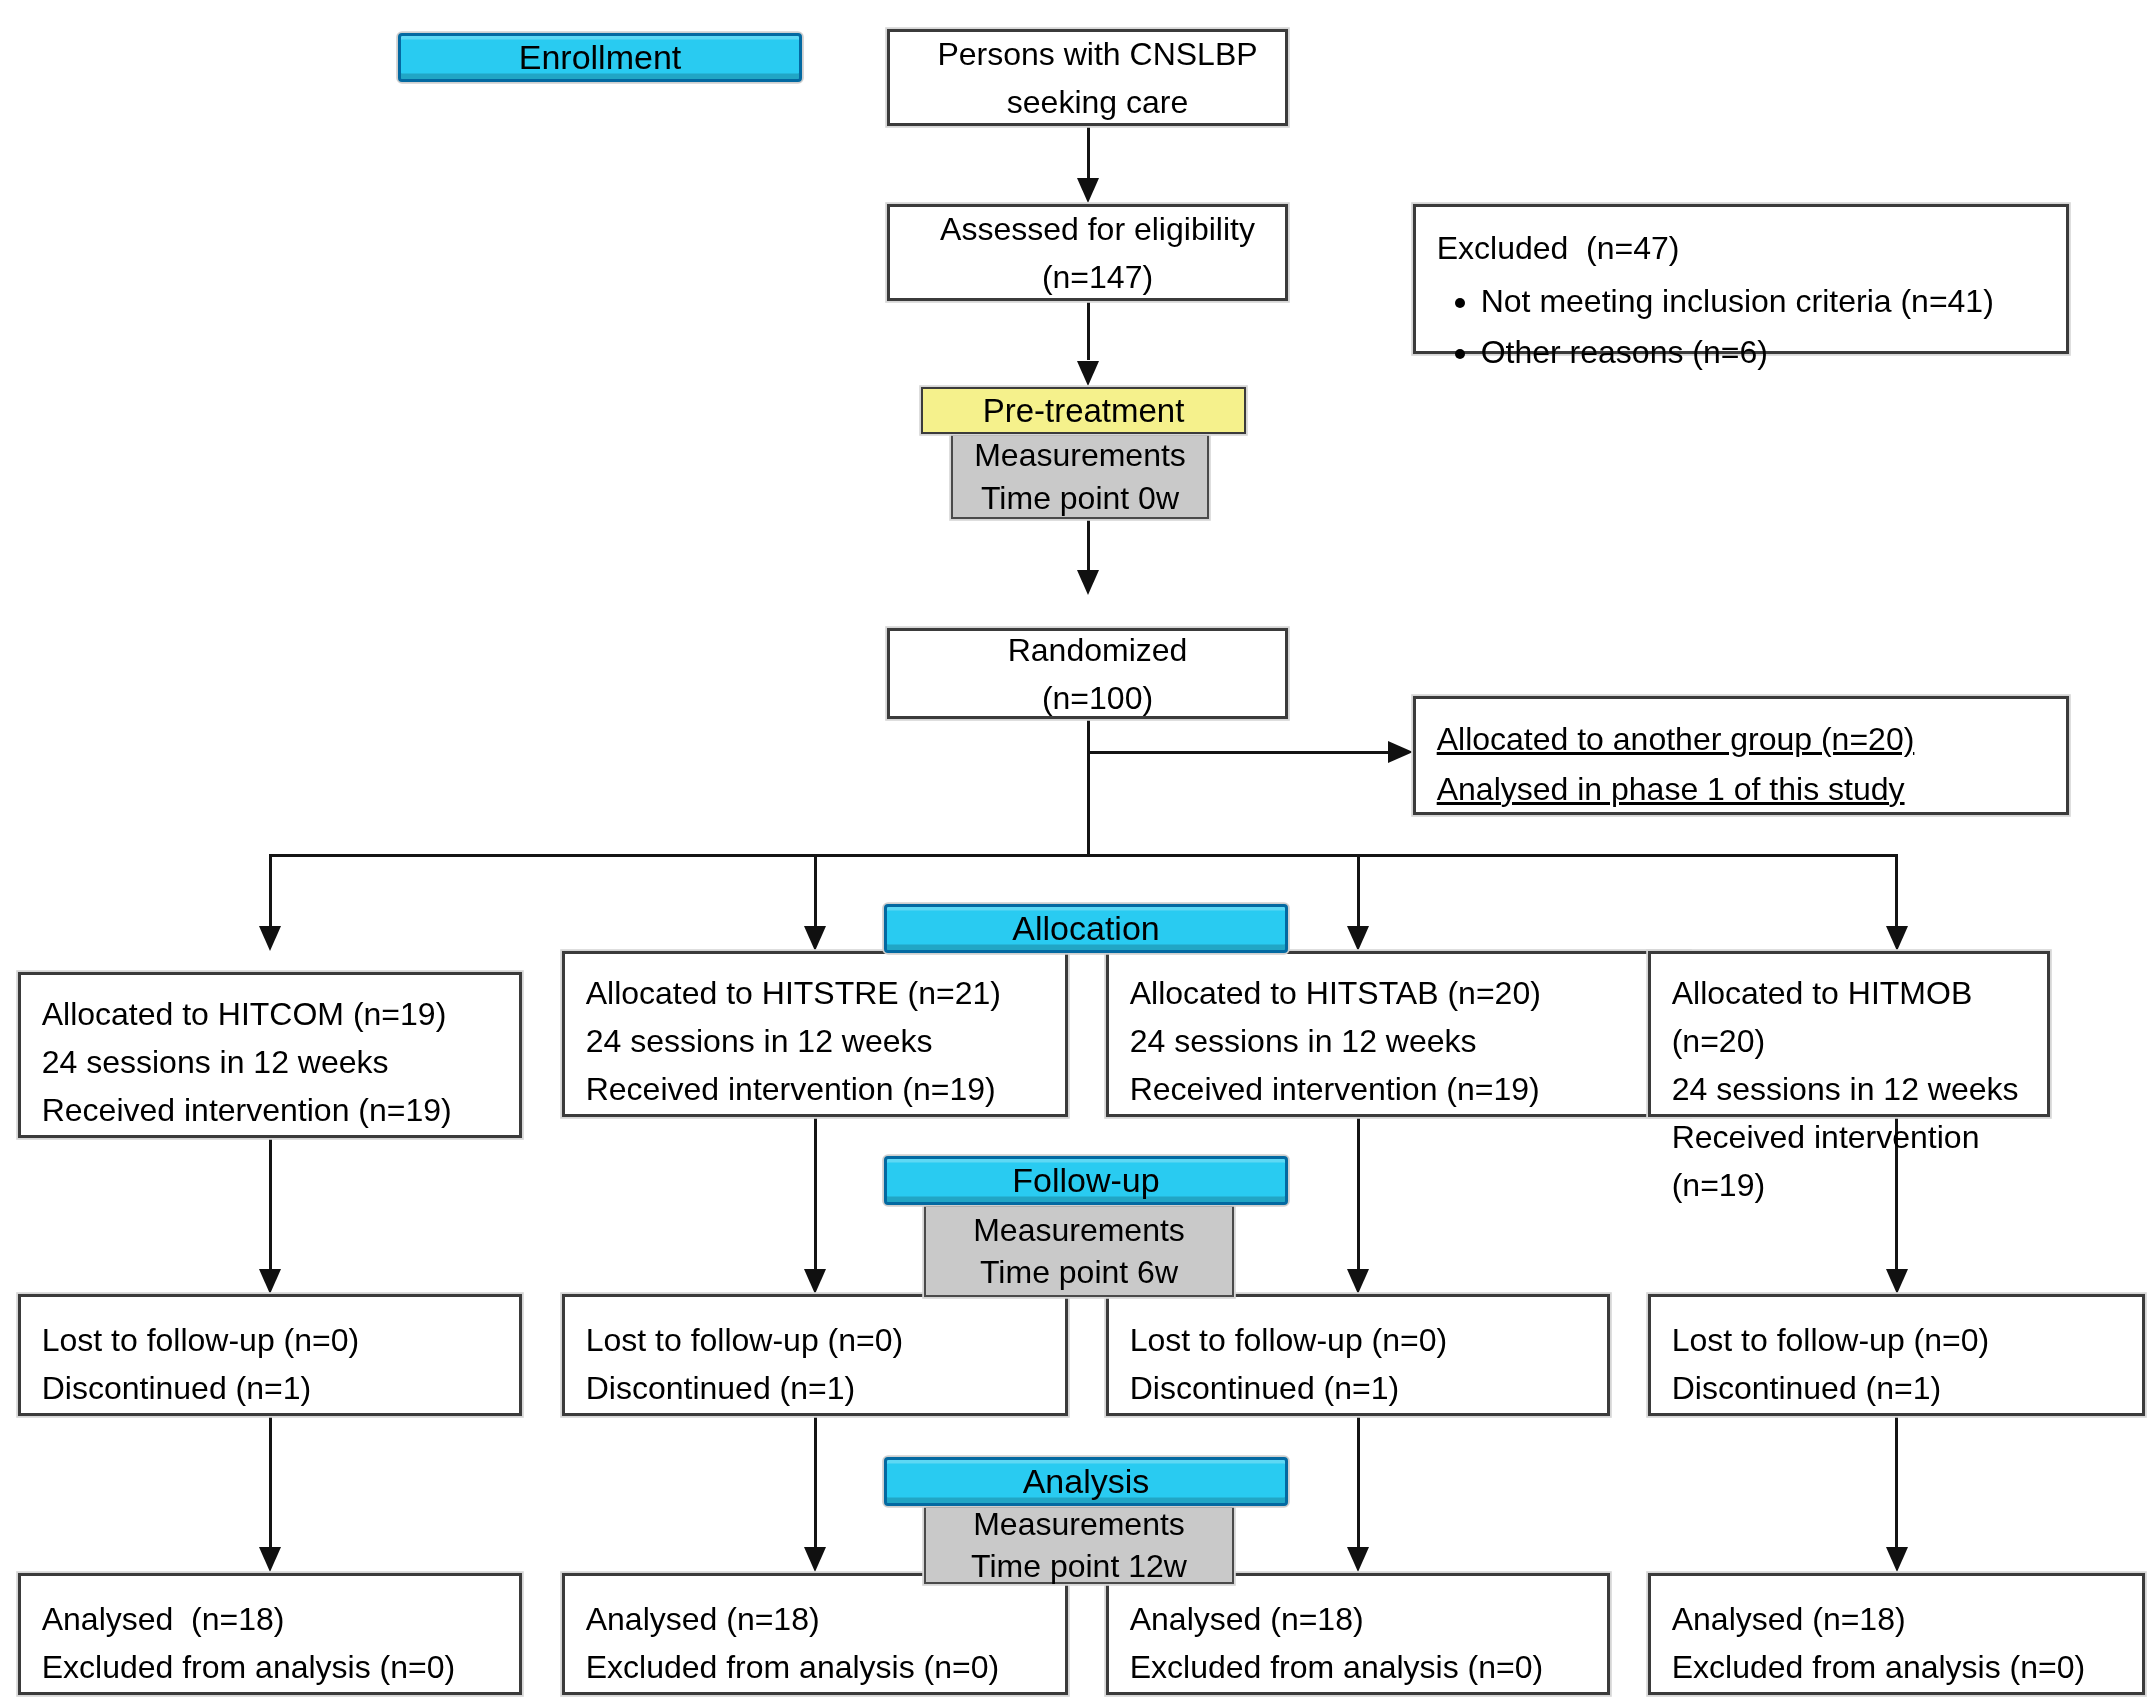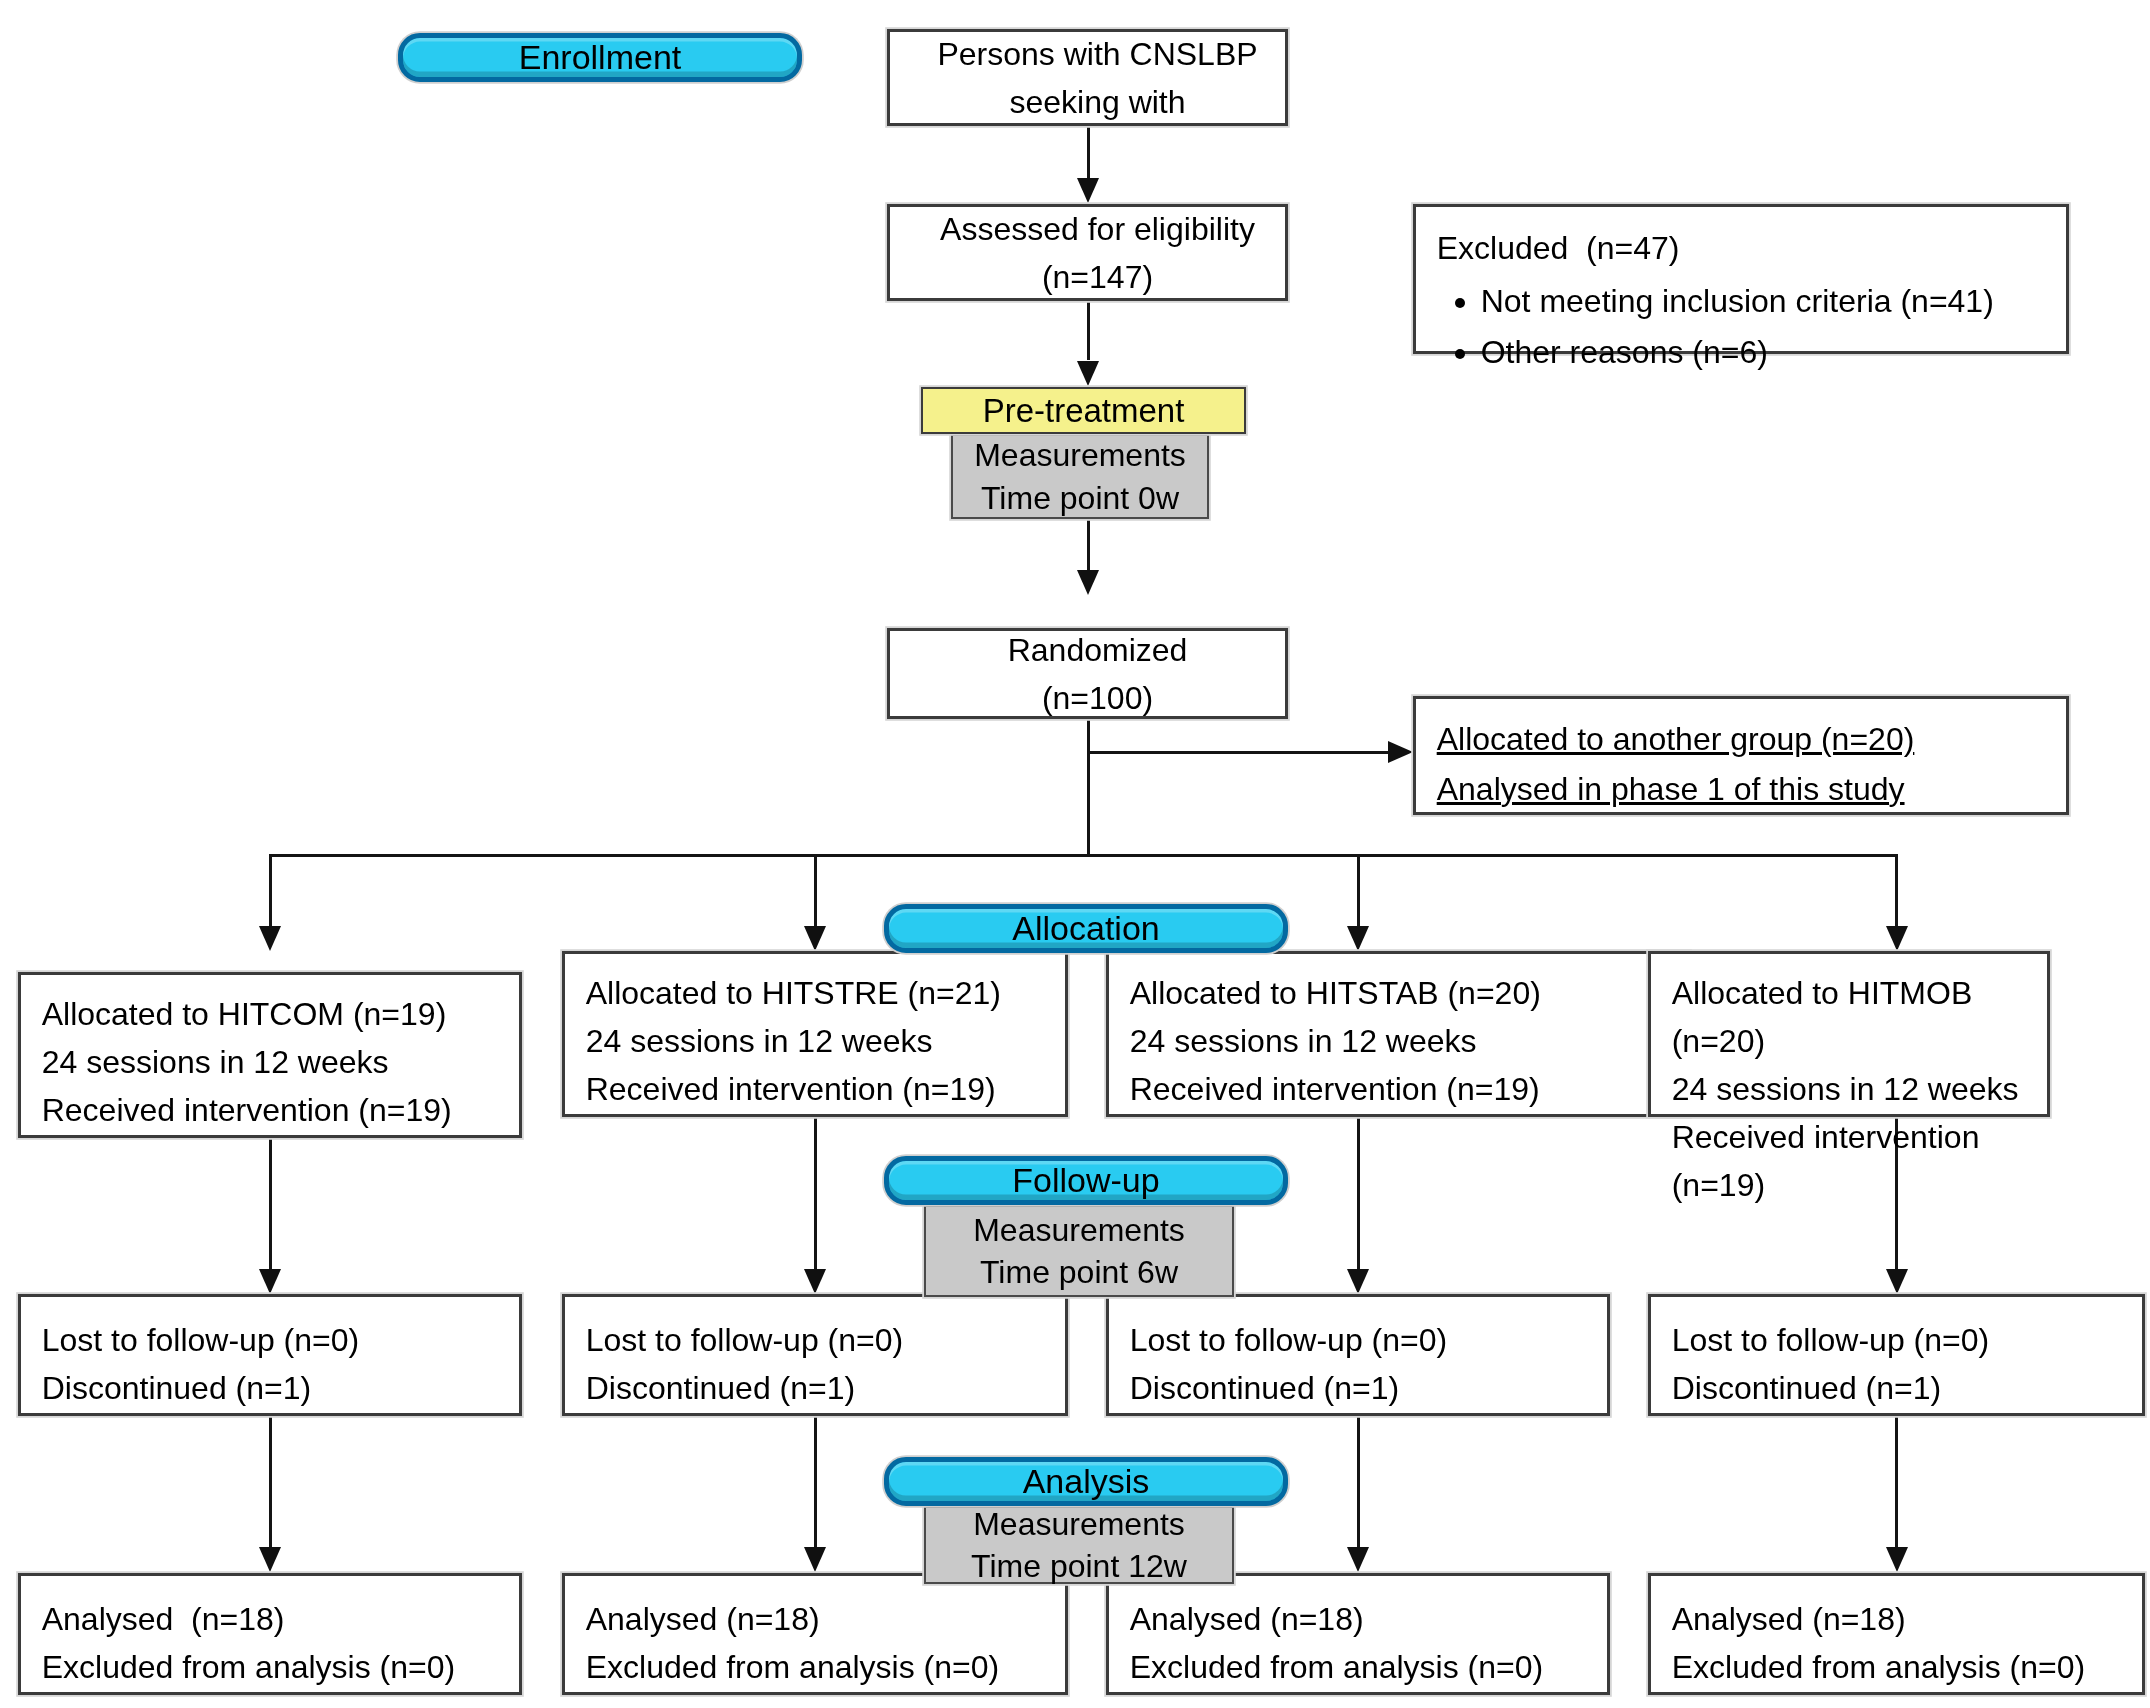--- a/index.html
+++ b/index.html
@@ -3,21 +3,21 @@
 <meta charset="utf-8">
 <style>
   html,body{margin:0;padding:0;background:#fff;}
   .canvas{position:relative;width:2151px;height:1708px;background:#ffffff;
           font-family:"Liberation Sans",sans-serif;color:#000;overflow:hidden;}
   .box{position:absolute;background:#fff;border:3px solid #3b3b3b;box-shadow:0 0 0 1.8px #d6d6d6;
        box-sizing:border-box;font-size:32px;line-height:1.5;z-index:4;padding-left:20px;}
   .box.centered{display:flex;flex-direction:column;align-items:center;justify-content:center;text-align:center;}
   .box.lefted{padding:14.6px 11px 7.3px 20.7px;}
   .line{white-space:pre-wrap;}
-  .stage{position:absolute;background:var(--stage-cyan);border:5px solid #0369a1;border-radius:22px;
+  .stage{position:absolute;background:var(--stage-cyan);border:3px solid #0369a1;border-radius:4px;
          display:flex;align-items:center;justify-content:center;font-size:34px;box-sizing:border-box;
          box-shadow:inset 0 -5.5px 0 rgba(0,0,0,.18),inset 0 3.6px 0 rgba(255,255,255,.25),0 0 0 1.8px #cfcfcf;z-index:7;}
   .pretreat{position:absolute;background:var(--pretreat-yellow);border:2.4px solid #3b3b3b;
             display:flex;align-items:center;justify-content:center;font-size:33px;box-sizing:border-box;
             box-shadow:0 0 0 1.8px #d6d6d6;z-index:7;}
   .measure{position:absolute;background:var(--measure-gray);border:2.4px solid #4a4a4a;box-sizing:border-box;
            display:flex;flex-direction:column;align-items:center;justify-content:center;text-align:center;
            font-size:32px;line-height:1.32;z-index:6;box-shadow:0 0 0 1.8px #d6d6d6;}
   .vline{position:absolute;width:3px;background:var(--line-dark);z-index:2;}
   .hline{position:absolute;height:3px;background:var(--line-dark);z-index:2;}
@@ -33,21 +33,21 @@
 <body>
 
 <div class="canvas">
 
   <div class="stage" style="left:398px;top:33px;width:404px;height:49px;">
     <span>Enrollment</span>
   </div>
 
   <div class="box centered" style="left:887px;top:29px;width:401px;height:97px;">
     <div class="line">Persons with CNSLBP</div>
-    <div class="line">seeking with</div>
+    <div class="line">seeking care</div>
   </div>
 
   <div class="vline" style="left:1087px;top:126px;height:56px;"></div>
   <div class="head-down" style="left:1077px;top:178px;"></div>
 
   <div class="box centered" style="left:887px;top:204px;width:401px;height:97px;">
     <div class="line">Assessed for eligibility</div>
     <div class="line">(n=147)</div>
   </div>
 

